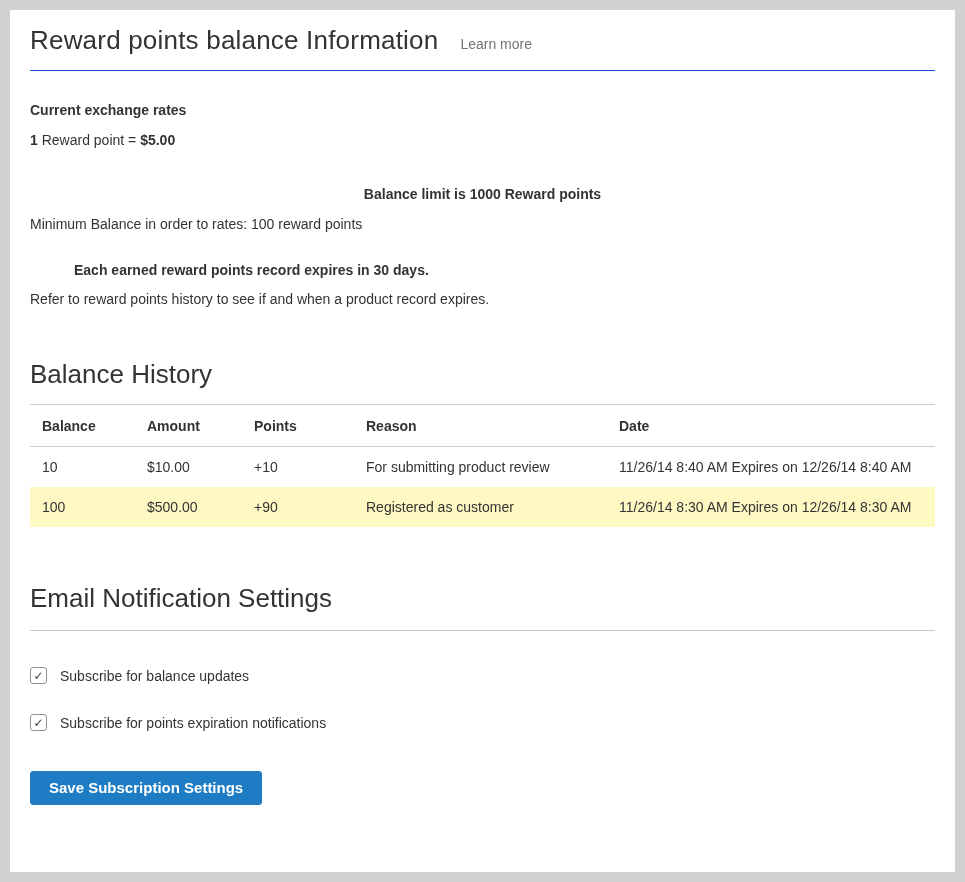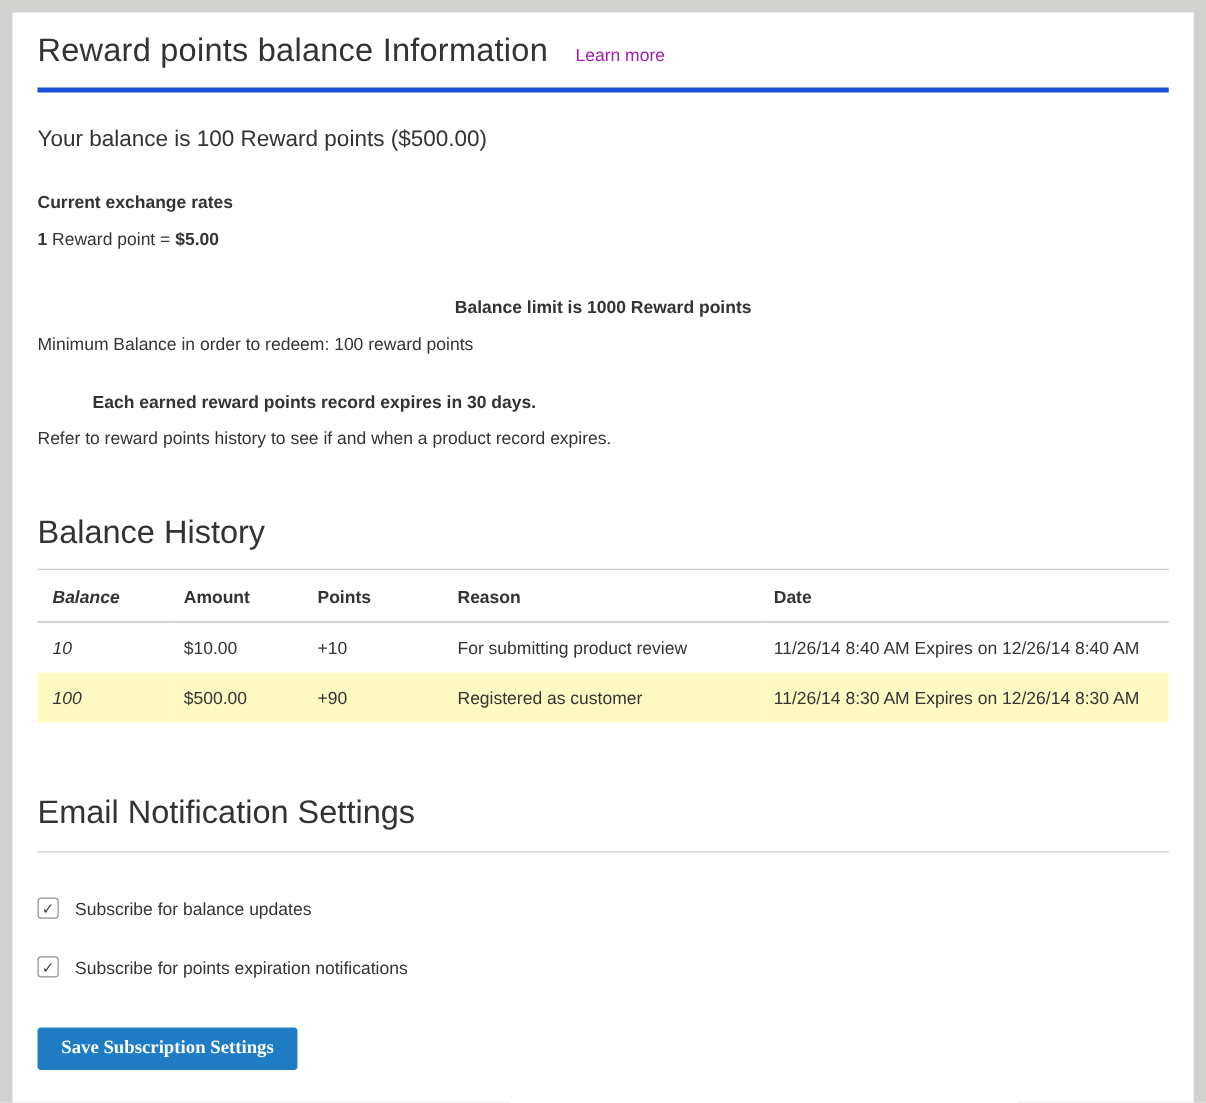--- a/index.html
+++ b/index.html
@@ -16,32 +16,32 @@
     min-height: 862px;
     background: #ffffff;
     padding: 0 20px 40px 20px;
   }
   
   .page-header {
     display: flex;
     align-items: baseline;
     gap: 22px;
     padding: 15px 0 14px 0;
-    border-bottom: 4px solid #1d4ed8;
+    border-bottom: 1px solid #1d4ed8;
   }
   h1.page-title {
     margin: 0;
     font-size: 26px;
     font-weight: 300;
     color: #333333;
     letter-spacing: 0.2px;
   }
   a.learn-more {
     font-size: 14px;
-    color: #a21caf;
+    color: #737373;
     text-decoration: none;
     cursor: pointer;
   }
   
   .balance-summary { margin: 27px 0 0 0; font-size: 18px; }
   .subheading      { margin: 31px 0 0 0; font-size: 14px; font-weight: 700; }
   .rates           { margin: 13px 0 0 0; font-size: 14px; line-height: 19px; }
   .rates b         { font-weight: 700; }
   .plain           { font-size: 14px; }
   .mt14            { margin: 14px 0 0 0; }
@@ -69,21 +69,21 @@
   }
   table.history th {
     text-align: left;
     font-weight: 700;
     padding: 13px 10px 12px 10px;
     border-top: 1px solid #cccccc;
     border-bottom: 1px solid #cccccc;
   }
   table.history td { padding: 12px 10px; }
   table.history th:first-child,
-  table.history td:first-child { padding-left: 12px; font-style: italic; }
+  table.history td:first-child { padding-left: 12px; }
   table.history tr.stripe td { background: #fef9c3; }
   
   .check-row {
     display: flex;
     align-items: center;
     margin-top: 30px;
   }
   .check-row.first { margin-top: 36px; }
   .checkbox {
     width: 17px; height: 17px;
@@ -101,50 +101,49 @@
     flex: 0 0 auto;
   }
   .check-label { font-size: 14px; cursor: pointer; }
   .save-btn {
     margin-top: 40px;
     display: inline-block;
     background: #1e7cc5;
     color: #ffffff;
     border: 1px solid #1e7cc5;
     border-radius: 3px;
-    font-family: Liberation Serif, serif;
+    font-family: Liberation Sans, sans-serif;
     font-size: 15px;
     font-weight: 700;
     padding: 7px 18px 8px 18px;
     cursor: pointer;
   }
 </style>
 </head>
 <body>
 
 <div class="card">
 
   
   <div class="page-header">
     <h1 class="page-title">Reward points balance Information</h1>
     <a class="learn-more" href="#">Learn more</a>
   </div>
 
   
-  <p class="balance-summary">Your balance is 100 Reward points ($500.00)</p>
 
   
   <p class="subheading">Current exchange rates</p>
   <p class="rates">
     <span><b>1</b><span> Reward point = </span><b>$5.00</b></span><br>
   </p>
 
   
   <p class="subheading mt36">Balance limit is 1000 Reward points</p>
-  <p class="plain mt14">Minimum Balance in order to redeem: 100 reward points</p>
+  <p class="plain mt14">Minimum Balance in order to rates: 100 reward points</p>
 
   
   <p class="subheading mt30">Each earned reward points record expires in 30 days.</p>
   <p class="plain mt13">Refer to reward points history to see if and when a product record expires.</p>
 
   
   <h2 class="section-title">Balance History</h2>
   <table class="history">
     <colgroup>
       <col style="width:107px">

